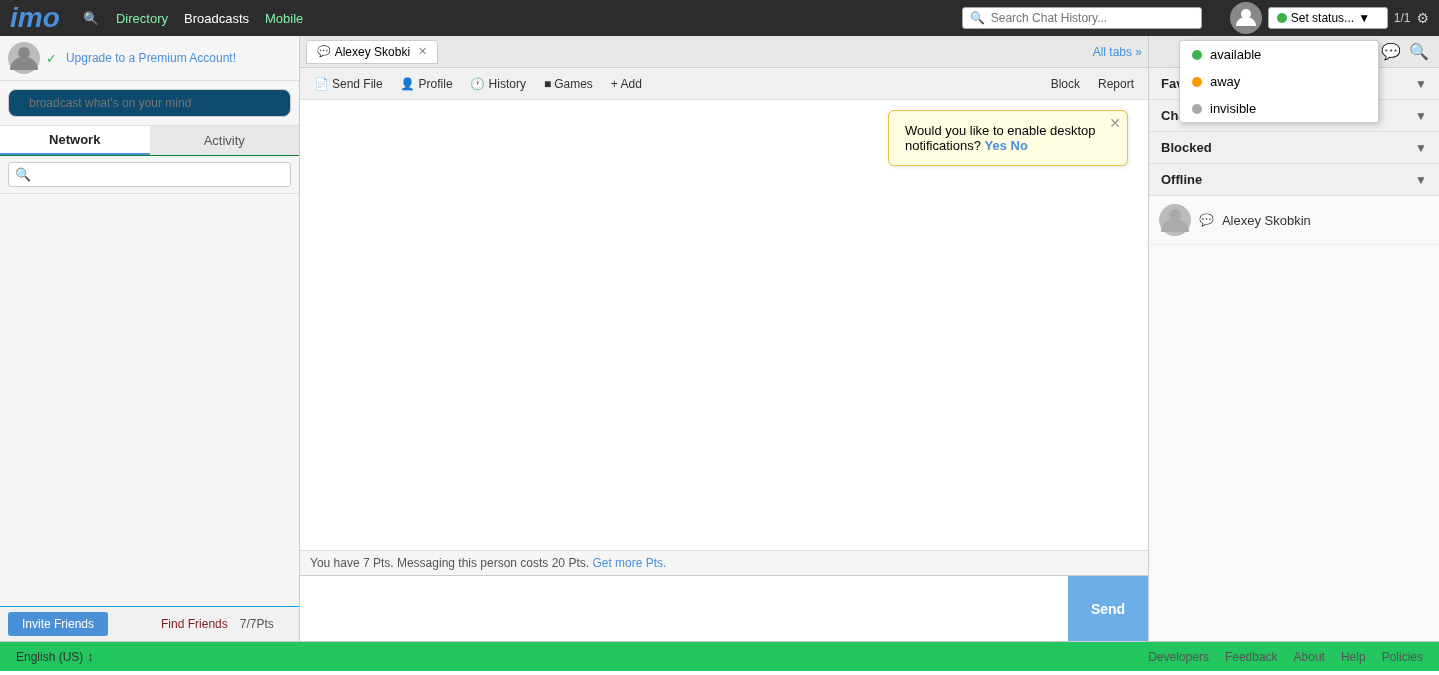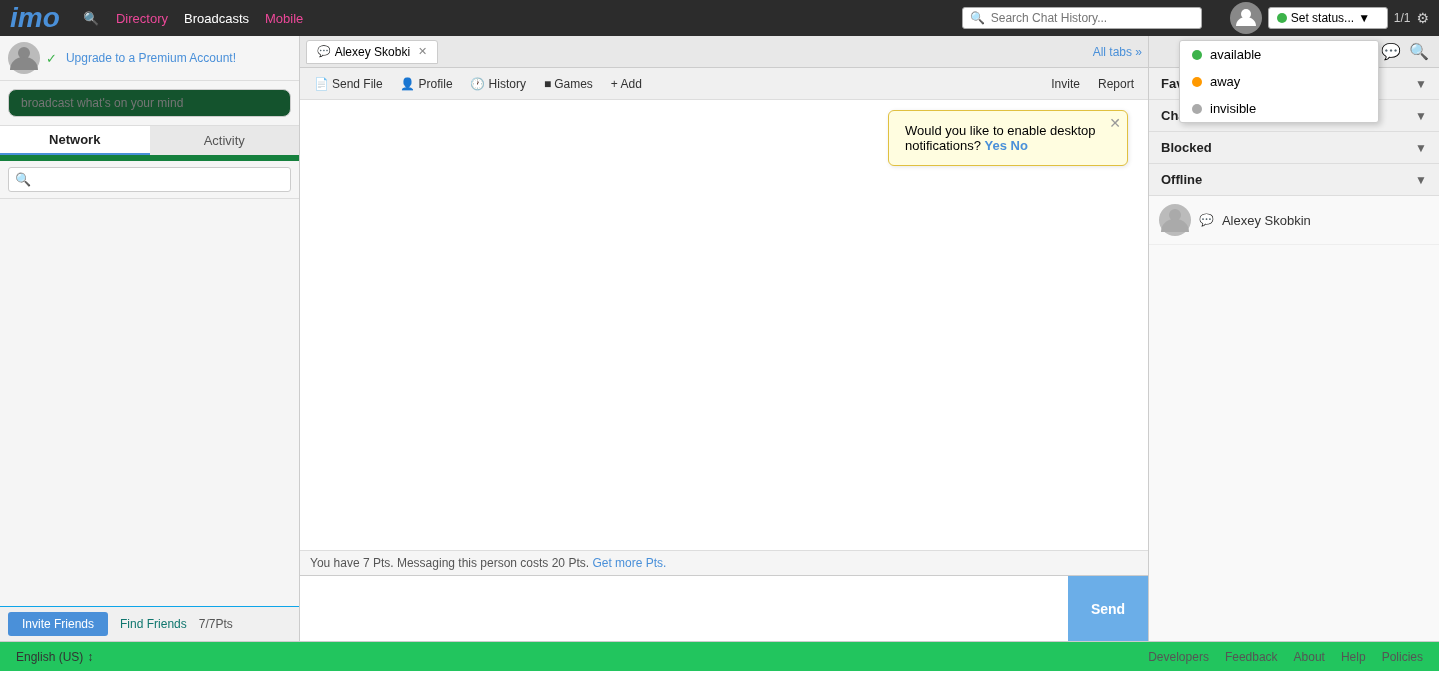--- a/index.html
+++ b/index.html
@@ -3,21 +3,21 @@
   <meta charset="utf-8">
   <style>
     * { margin: 0; padding: 0; box-sizing: border-box; }
     body { font-family: Arial, sans-serif; font-size: 13px; background: #fff; width: 1439px; height: 675px; overflow: hidden; position: relative; }
 
     
     #top-nav {
       display: flex; align-items: center; background: #2c2c2c; height: 36px; padding: 0 10px; gap: 16px;
     }
     #imo-logo { color: #4a90d9; font-size: 28px; font-weight: bold; font-style: italic; margin-right: 8px; }
-    .nav-link { color: #ec4899; text-decoration: none; font-size: 13px; cursor: pointer; }
+    .nav-link { color: #86efac; text-decoration: none; font-size: 13px; cursor: pointer; }
     .nav-link.active { color: #fff; }
     #search-bar-top {
       margin-left: auto; display: flex; align-items: center; background: #fff; border: 1px solid #aaa; border-radius: 3px; padding: 3px 8px; width: 240px;
     }
     #search-bar-top input { border: none; outline: none; font-size: 12px; width: 100%; background: transparent; color: #555; }
     .search-icon-top { color: #888; margin-right: 5px; font-size: 12px; }
 
     
     #top-right-controls {
       display: flex; align-items: center; gap: 6px; margin-left: 12px;
@@ -47,26 +47,26 @@
       display: flex; align-items: center; padding: 6px 12px; font-size: 12px; color: #333; border-top: 1px solid #eee; gap: 6px;
     }
     .auto-idle input { margin: 0; }
 
     
     #main-layout { display: flex; height: calc(675px - 40px - 30px); }
 
     
     #left-sidebar { width: 300px; border-right: 1px solid #ccc; display: flex; flex-direction: column; background: #f5f5f5; }
     #broadcast-area { padding: 8px; border-bottom: 1px solid #ddd; }
-    #broadcast-input { width: 100%; border: 1px solid #ccc; border-radius: 8px; padding: 6px 12px; font-size: 12px; background: #14532d; color: #aaa; }
+    #broadcast-input { width: 100%; border: 1px solid #ccc; border-radius: 8px; padding: 6px 20px; font-size: 12px; background: #0c4a6e; color: #aaa; }
     #user-row { display: flex; align-items: center; padding: 6px 8px; gap: 6px; border-bottom: 1px solid #ddd; }
     .user-avatar { width: 32px; height: 32px; background: #bbb; border-radius: 50%; }
     #premium-link { color: #4a90d9; font-size: 12px; cursor: pointer; }
     .premium-icon { color: #3cb34a; margin-right: 3px; }
-    #network-activity-tabs { display: flex; border-bottom: 6px solid #15803d; }
+    #network-activity-tabs { display: flex; border-bottom: 1px solid #15803d; }
     .tab-btn {
       flex: 1; padding: 6px; text-align: center; cursor: pointer; font-size: 13px; color: #555; background: #e8e8e8; border: none;
     }
     .tab-btn.active { background: #fff; color: #222; font-weight: bold; border-bottom: 2px solid #4a90d9; }
     #search-contacts { padding: 6px 8px; border-bottom: 1px solid #ddd; }
     .search-contacts-box { display: flex; align-items: center; border: 1px solid #ccc; border-radius: 3px; background: #fff; padding: 4px 6px; }
     .search-contacts-box input { border: none; outline: none; font-size: 12px; width: 100%; }
     #contacts-list { flex: 1; overflow-y: auto; }
 
     
@@ -107,21 +107,21 @@
     .contact-name { font-size: 13px; color: #333; }
     .contact-status-icon { color: #888; font-size: 12px; }
 
     
     #footer { height: 30px; background: #22c55e; border-top: 1px solid #ccc; display: flex; align-items: center; padding: 0 16px; gap: 16px; }
     #lang-selector { display: flex; align-items: center; gap: 4px; font-size: 12px; color: #333; cursor: pointer; }
     #footer-links { margin-left: auto; display: flex; gap: 16px; }
     .footer-link { font-size: 12px; color: #555; cursor: pointer; text-decoration: none; }
 
     #invite-btn { background: #4a90d9; color: #fff; border: none; border-radius: 3px; padding: 5px 14px; cursor: pointer; font-size: 12px; }
-    #find-friends { color: #0f766e; font-size: 12px; cursor: pointer; }
+    #find-friends { color: #7f1d1d; font-size: 12px; cursor: pointer; margin-left: 41px; }
     #friends-count { font-size: 12px; color: #555; }
     #bottom-left { display: flex; align-items: center; gap: 12px; padding: 5px 8px; background: #f0f0f0; border-top: 1px solid #0ea5e9; }
 
     .tab-icon { font-size: 11px; color: #666; }
   </style>
 </head>
 <body>
 
 <div id="top-nav">
   <span id="imo-logo">imo</span>
@@ -225,21 +225,21 @@
       </div>
       <div class="toolbar-btn">
         <span>■</span>
         <span>Games</span>
       </div>
       <div class="toolbar-btn">
         <span>+ Add</span>
       </div>
       <div id="toolbar-right">
         <div class="toolbar-btn">
-          <span>Invite</span>
+          <span>Block</span>
         </div>
         <div class="toolbar-btn">
           <span>Report</span>
         </div>
       </div>
     </div>
     <div id="chat-messages">
       <div id="notification-bubble">
         <span id="notif-close">✕</span>
         <span>Would you like to enable desktop notifications?</span>

